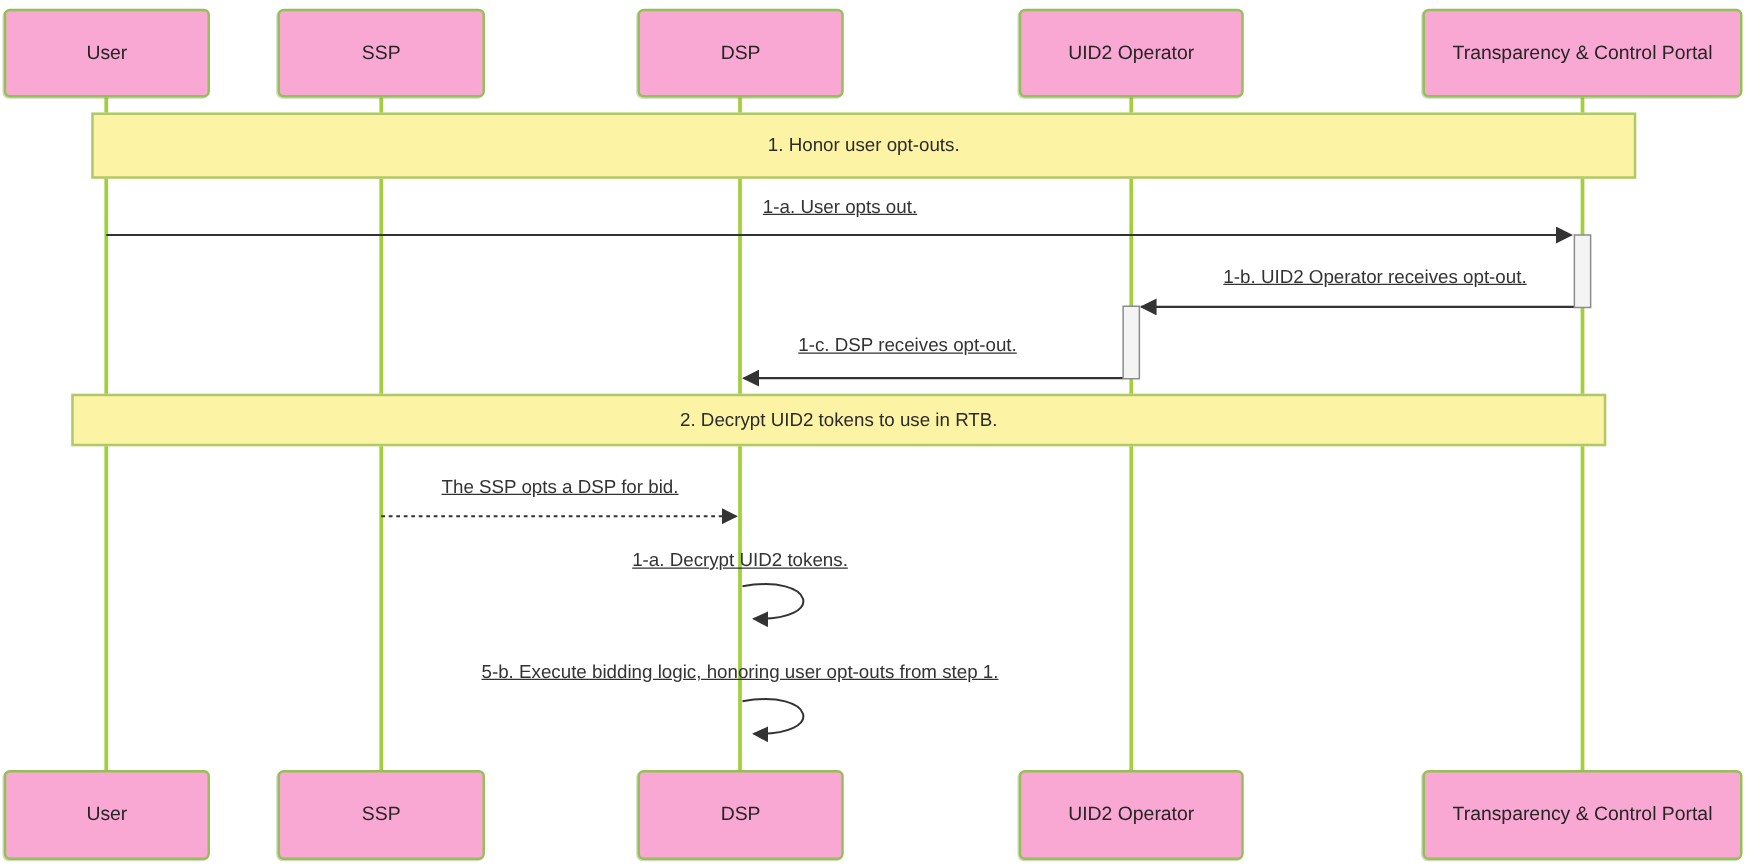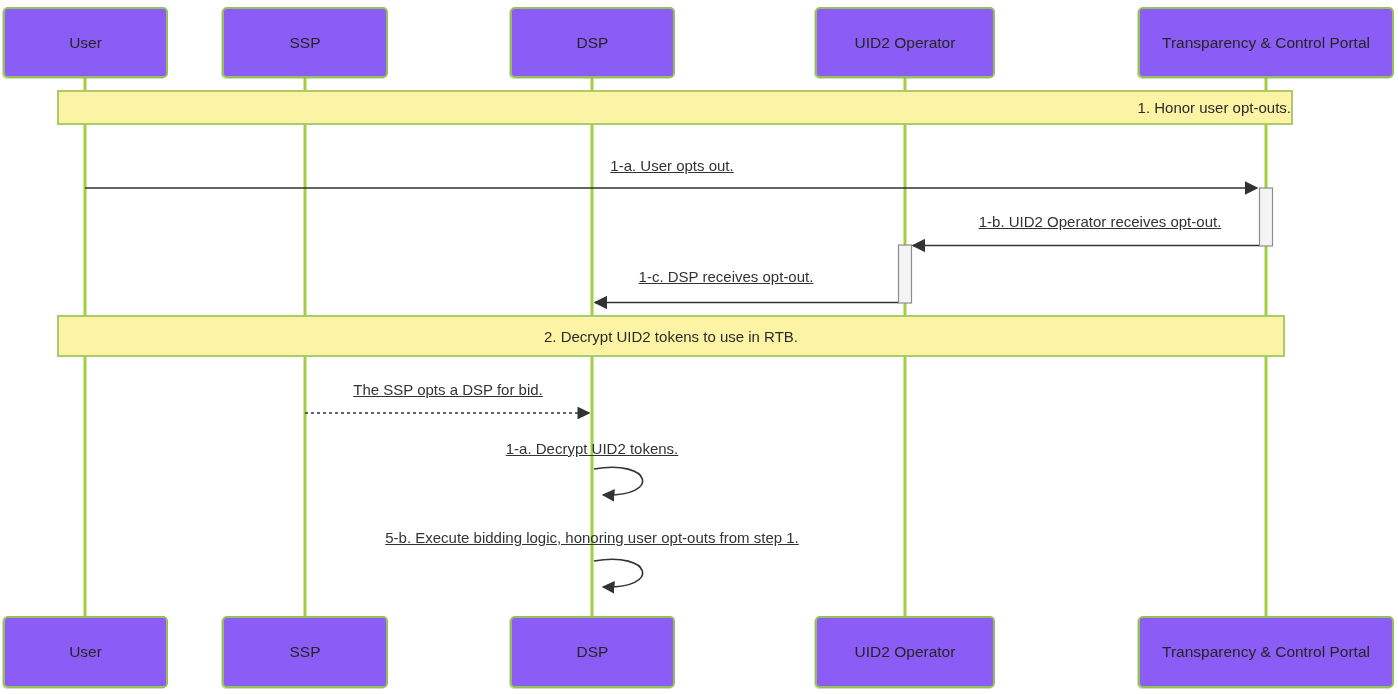--- a/index.html
+++ b/index.html
@@ -17,21 +17,21 @@
     color: #333333;
   }
   .layer {
     position: absolute;
     left: 0;
     top: 0;
   }
   .actor-box {
     position: absolute;
     box-sizing: border-box;
-    background: #8b5cf6;
+    background: #f9a8d4;
     border: 2px solid #94c057;
     border-radius: 5px;
     display: flex;
     align-items: center;
     justify-content: center;
     font-size: 15.5px;
     color: #252525;
     text-align: center;
     box-shadow: -1px 1px 0 rgba(120,150,70,0.35);
   }
@@ -101,21 +101,21 @@
   <div class="actor-box" style="left:510px; top:7px; width:165px; height:71px;">
     <span>DSP</span>
   </div>
   <div class="actor-box" style="left:815px; top:7px; width:180px; height:71px;">
     <span>UID2 Operator</span>
   </div>
   <div class="actor-box" style="left:1138px; top:7px; width:256px; height:71px;">
     <span>Transparency &amp; Control Portal</span>
   </div>
 
-  <div class="banner" style="left:57px; top:90px; width:1236px; height:35px;justify-content:flex-end;">
+  <div class="banner" style="left:73px; top:90px; width:1236px; height:53px;">
     <span>1. Honor user opt-outs.</span>
   </div>
   <div class="banner" style="left:57px; top:315px; width:1228px; height:42px;">
     <span>2. Decrypt UID2 tokens to use in RTB.</span>
   </div>
 
   <div class="msg-label" style="left:672px; top:157px;">1-a. User opts out.</div>
   <div class="msg-label" style="left:1084px; top:213px;margin-left:16px;">1-b. UID2 Operator receives opt-out.</div>
   <div class="msg-label" style="left:726px; top:268px;">1-c. DSP receives opt-out.</div>
   <div class="msg-label" style="left:448px; top:381px;">The SSP opts a DSP for bid.</div>

